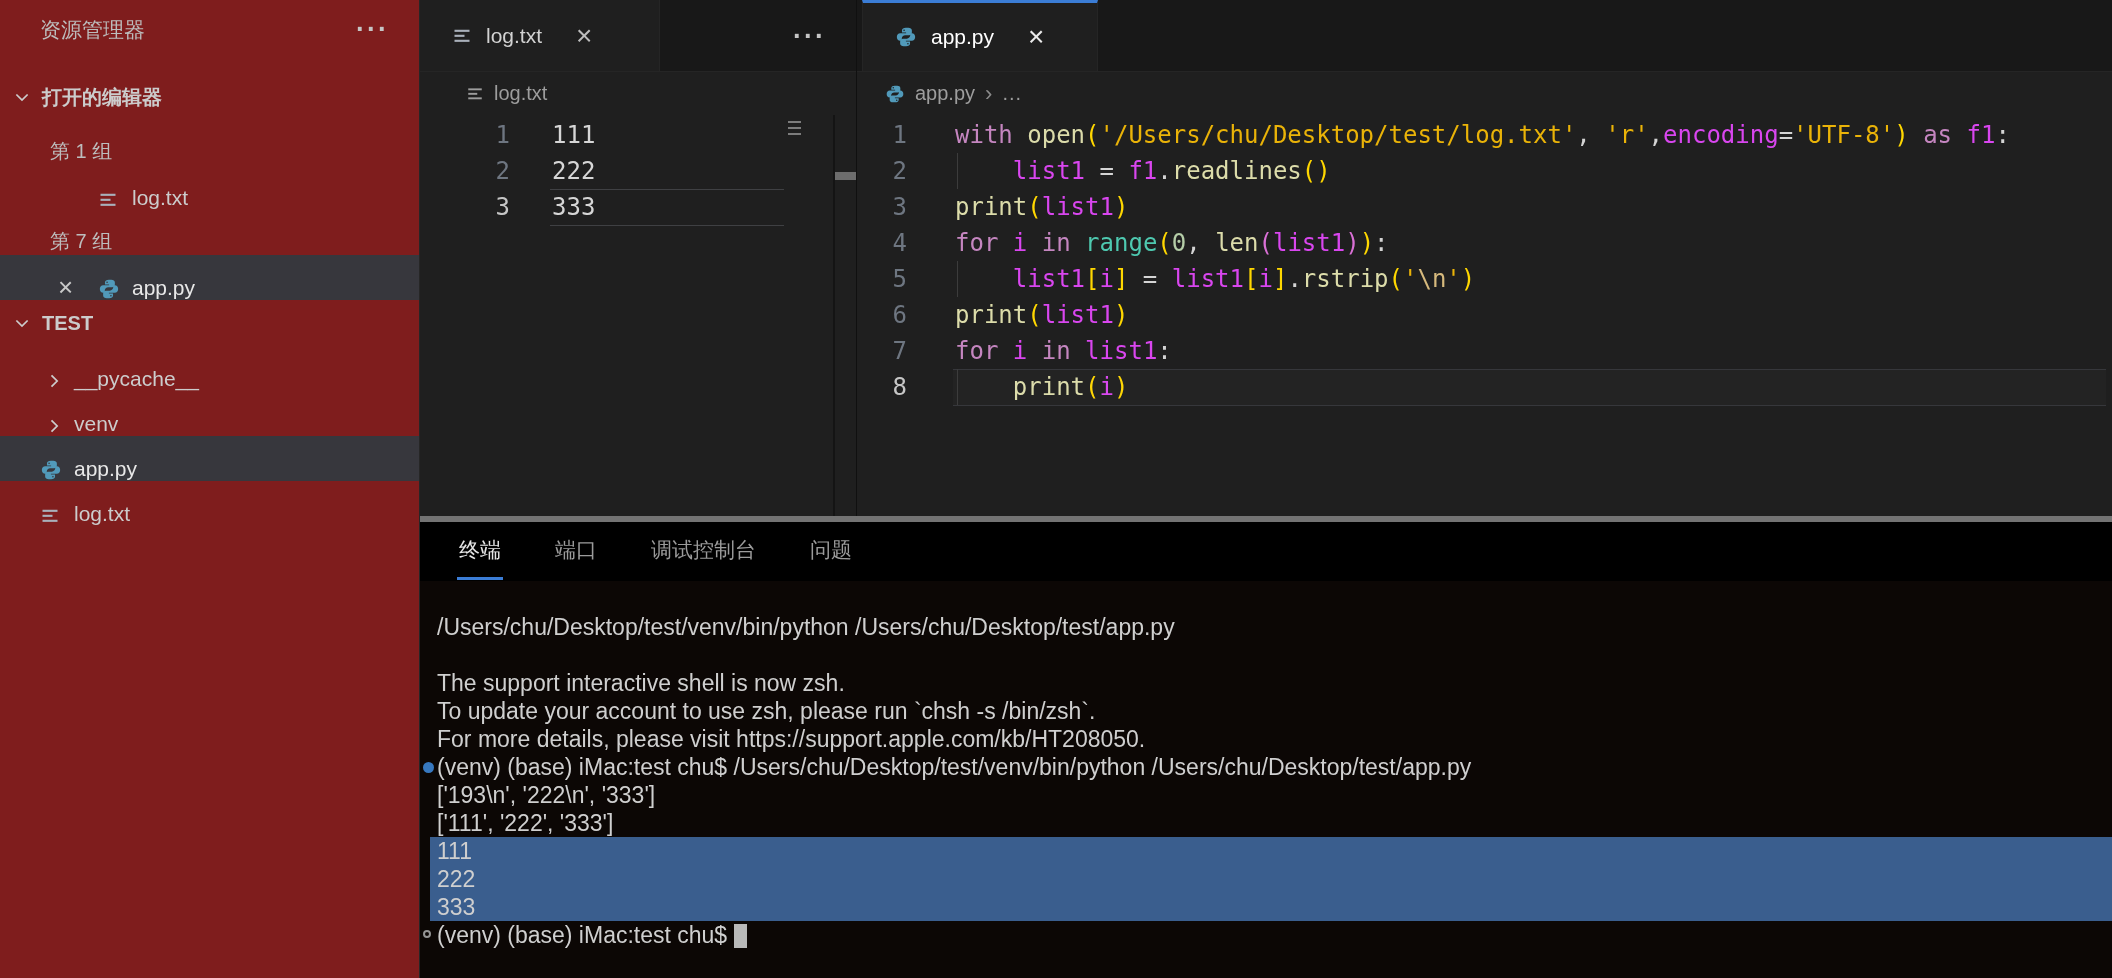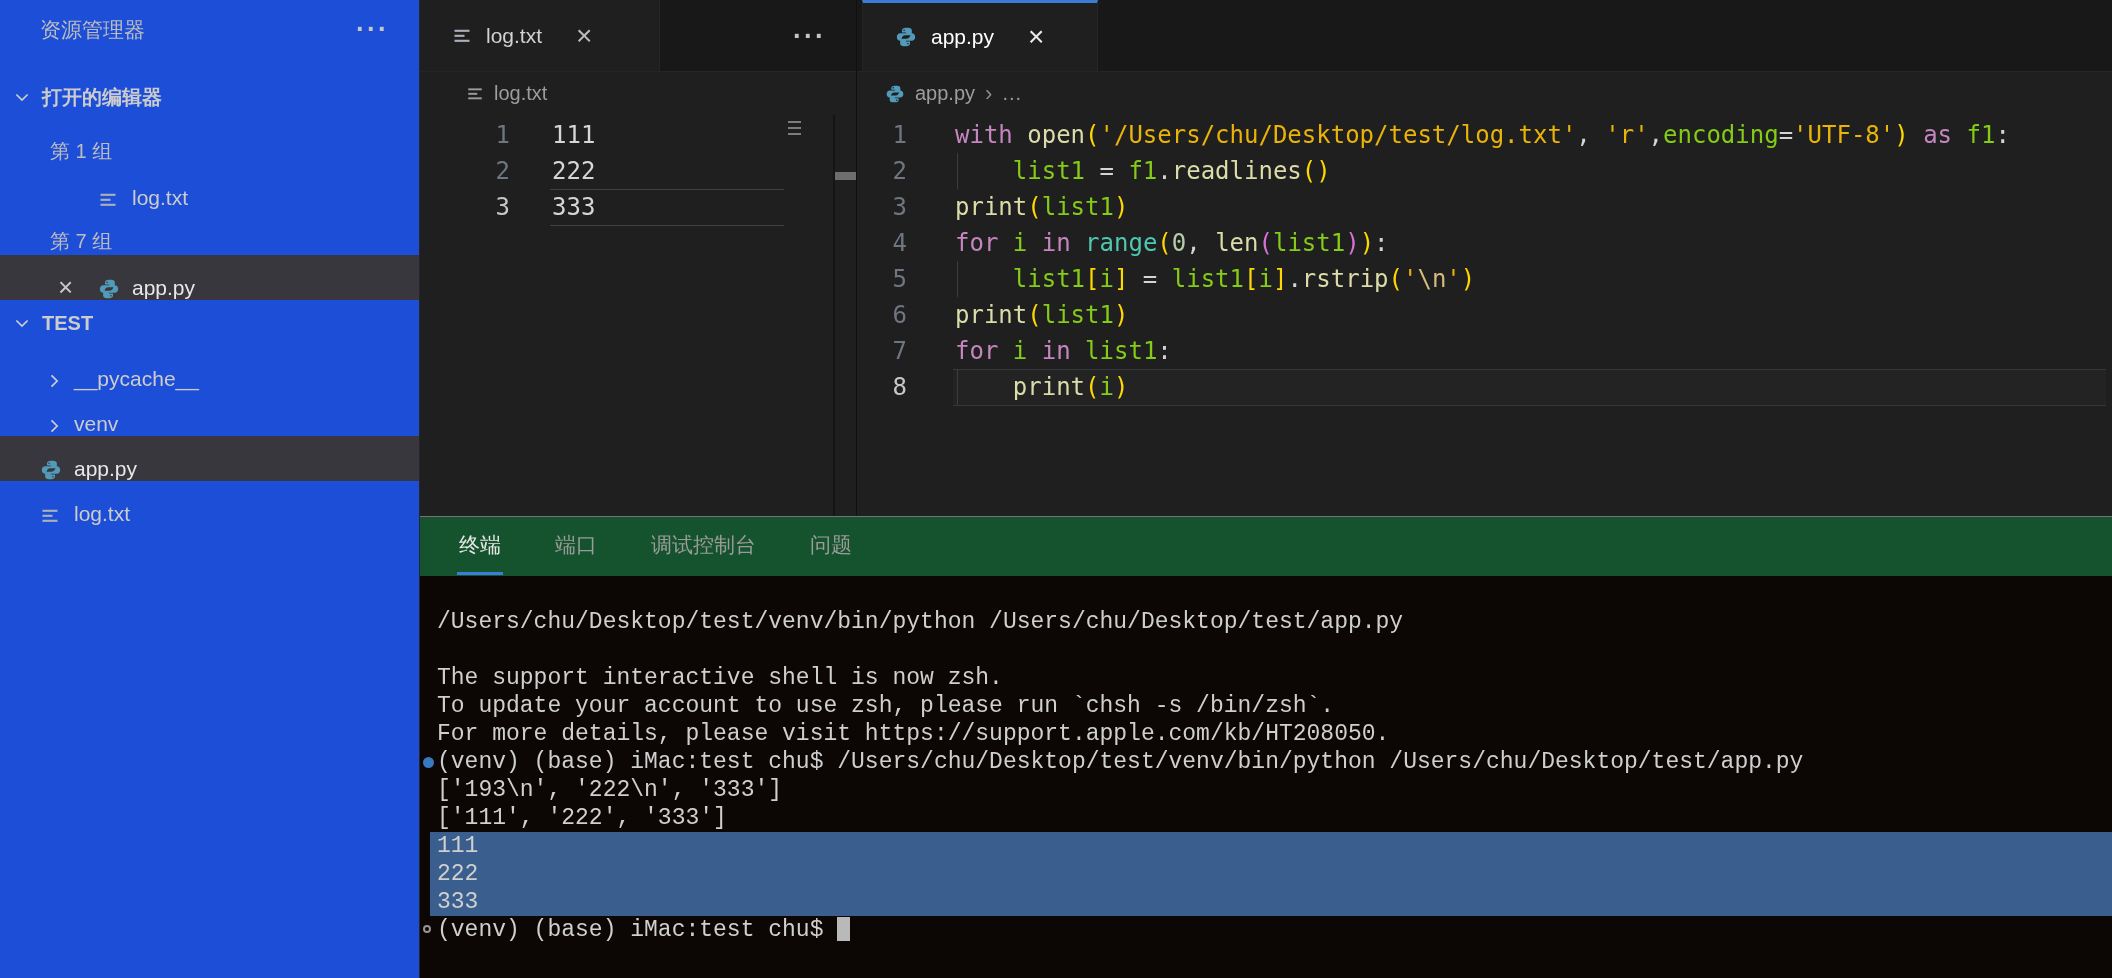--- a/index.html
+++ b/index.html
@@ -1,20 +1,20 @@
 <!DOCTYPE html>
 <html><head>
 <meta charset="utf-8">
 <style>
   *{margin:0;padding:0;box-sizing:border-box}
   html,body{width:2112px;height:978px;overflow:hidden;background:#1f1f1f;
     font-family:"Liberation Sans",sans-serif;-webkit-font-smoothing:antialiased}
 
   
-  #sidebar{position:absolute;left:0;top:0;width:420px;height:978px;background:#1d4ed8;
+  #sidebar{position:absolute;left:0;top:0;width:420px;height:978px;background:#7f1d1d;
     border-right:1px solid #262626}
   .sb-header{height:60px;display:flex;align-items:center;padding-left:40px;color:#bcbcbc;
     font-size:21px;position:relative}
   .more-dots{color:#c5c5c5;font-size:27px;font-weight:bold;letter-spacing:2px;line-height:1}
   .sb-header .more-dots{position:absolute;right:30px;top:16px}
   .sb-sec{height:46px;display:flex;align-items:center;font-weight:700;font-size:20px;color:#cccccc}
   .sb-sec .chev{width:30px;margin-left:12px;display:flex}
   #sec-open-editors{margin-top:14px}
   .sb-row{height:45px;display:flex;align-items:flex-end;font-size:21px;color:#cccccc;white-space:nowrap}
   .sb-row.sel{background:#37373d;color:#e8e8e8}
@@ -58,35 +58,35 @@
   #g1-curline{position:absolute;left:130px;width:234px;top:74px;height:37px;
     border-top:1px solid #3f4043;border-bottom:1px solid #3f4043}
   #g1-minimap{position:absolute;left:368px;top:6px;width:13px;height:16px;
     background:repeating-linear-gradient(to bottom,#7c7c7c 0 2px,transparent 2px 6px)}
   #g1-ovline{position:absolute;left:413px;top:0;bottom:0;width:2px;background:#141414}
   #g1-ovbar{position:absolute;left:415px;top:57px;width:22px;height:8px;background:#6d6d6d}
   #g2-curline{position:absolute;left:96px;right:6px;top:254px;height:37px;
     border-top:1px solid #36373b;border-bottom:1px solid #36373b;background:rgba(255,255,255,.02)}
   .iguide{position:absolute;left:100px;width:1px;height:36px;background:#3c3c3c}
   
-  .tk-kw{color:#c586c0}.tk-fn{color:#dcdcaa}.tk-va{color:#84cc16}.tk-st{color:#eab308}
+  .tk-kw{color:#c586c0}.tk-fn{color:#dcdcaa}.tk-va{color:#d946ef}.tk-st{color:#eab308}
   .tk-es{color:#d7ba7d}.tk-nu{color:#b5cea8}.tk-ty{color:#4ec9b0}.tk-pl{color:#d4d4d4}
   .tk-b1{color:#ffd700}.tk-b2{color:#da70d6}
 
   
-  #panel{position:absolute;left:420px;top:516px;right:0;bottom:0;background:#14532d;
-    border-top:1px solid #737373}
+  #panel{position:absolute;left:420px;top:516px;right:0;bottom:0;background:#000000;
+    border-top:6px solid #737373}
   .ptabs{height:58px;display:flex;padding-left:37px;gap:50px}
   .ptab{display:flex;align-items:center;font-size:21px;color:#9b9b9b;
     border-bottom:3px solid transparent;padding:0 2px;cursor:default}
   .ptab.active{color:#e7e7e7;border-bottom-color:#3b7dd6}
   #term-view{position:absolute;left:0;right:0;top:59px;bottom:0;background:#0c0705;overflow:hidden}
   #terminal{padding-top:32px}
   .trow{position:relative;height:28px;line-height:28px;padding-left:17px;white-space:pre;
-    font-family:Liberation Mono, monospace;font-size:23px;color:#cfcfcf}
+    font-family:Liberation Sans, sans-serif;font-size:23px;color:#cfcfcf}
   .trow.sel{background:linear-gradient(to right,transparent 10px,#3a5e8e 10px)}
   .dec{position:absolute;top:9px;border-radius:50%}
   .dec-filled{left:3px;width:11px;height:11px;background:#3778bf}
   .dec-outline{left:3px;width:8px;height:8px;border:2px solid #949494}
   .tcursor{display:inline-block;width:13px;height:24px;background:#b9b9b9;vertical-align:-5px}
 </style>
 </head>
 <body>
 
 <div id="sidebar">

